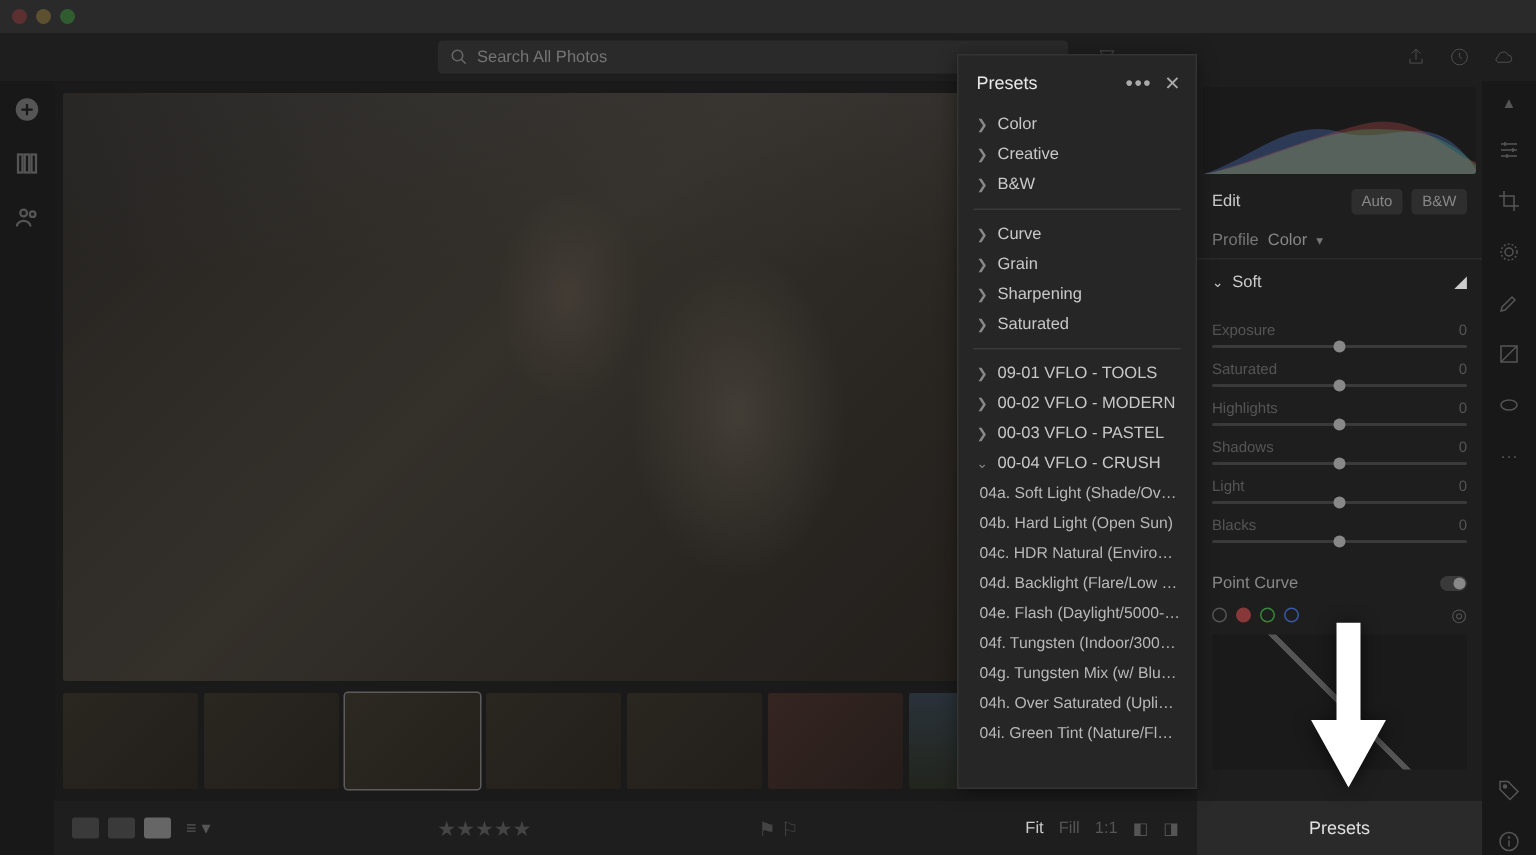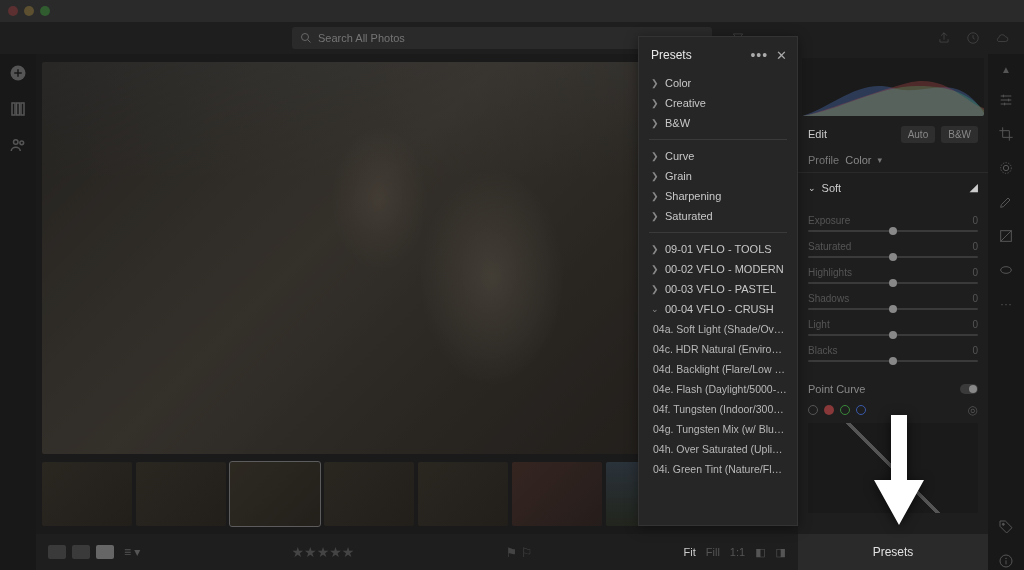--- a/index.html
+++ b/index.html
@@ -376,20 +376,21 @@
         </div>
         <div class="pp-item">
           <span class="pp-chevron">❯</span>
           <span>00-03 VFLO - PASTEL</span>
         </div>
         <div class="pp-item">
           <span class="pp-chevron">⌄</span>
           <span>00-04 VFLO - CRUSH</span>
         </div>
         <div class="pp-preset">04a. Soft Light (Shade/Overcast)</div>
+        <div class="pp-preset">04b. Hard Light (Open Sun)</div>
         <div class="pp-preset">04c. HDR Natural (Environmental)</div>
         <div class="pp-preset">04d. Backlight (Flare/Low Contrast)</div>
         <div class="pp-preset">04e. Flash (Daylight/5000-6000K)</div>
         <div class="pp-preset">04f. Tungsten (Indoor/3000-4000K)</div>
         <div class="pp-preset">04g. Tungsten Mix (w/ Blue Daylight)</div>
         <div class="pp-preset">04h. Over Saturated (Uplight/Danci…</div>
         <div class="pp-preset">04i. Green Tint (Nature/Fluorescent…</div>
       </div>
  </div>
 

